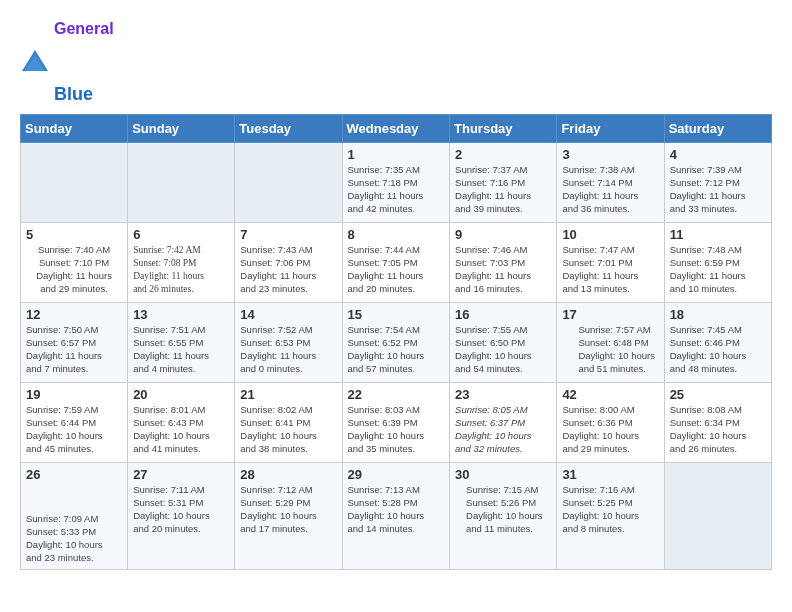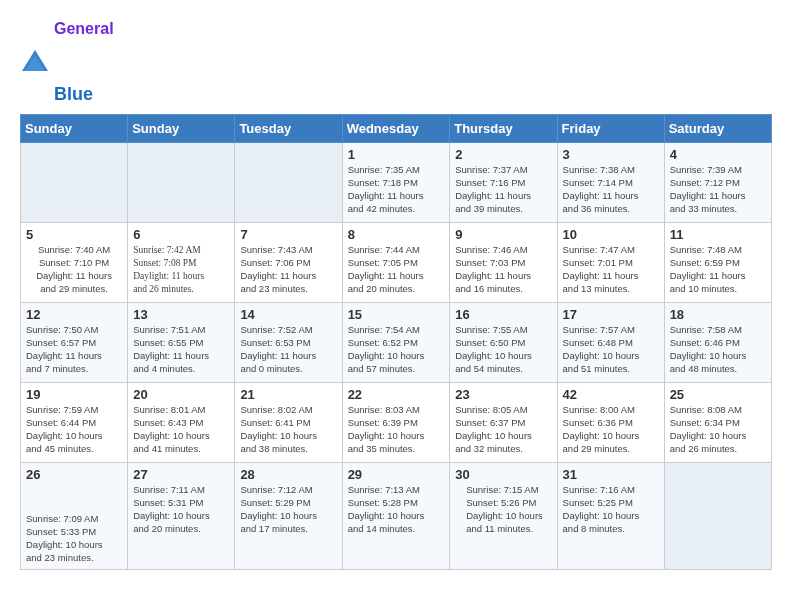--- a/index.html
+++ b/index.html
@@ -240,28 +240,28 @@
         </td>
         <td>
           <div class="day-number">16</div>
           <div class="day-info" style="white-space: pre-line;">Sunrise: 7:55 AM
 Sunset: 6:50 PM
 Daylight: 10 hours
 and 54 minutes.</div>
         </td>
         <td>
           <div class="day-number">17</div>
-          <div class="day-info" style="white-space: pre-line;">Sunrise: 7:57 AM
+          <div class="day-info" style="white-space: pre-line; margin-left: 16px;">Sunrise: 7:57 AM
 Sunset: 6:48 PM
 Daylight: 10 hours
 and 51 minutes.</div>
         </td>
         <td>
           <div class="day-number">18</div>
-          <div class="day-info" style="white-space: pre-line;">Sunrise: 7:58 AM
+          <div class="day-info" style="white-space: pre-line;">Sunrise: 7:45 AM
 Sunset: 6:46 PM
 Daylight: 10 hours
 and 48 minutes.</div>
         </td>
       </tr>
       <tr>
         <td>
           <div class="day-number">19</div>
           <div class="day-info" style="white-space: pre-line;">Sunrise: 7:59 AM
 Sunset: 6:44 PM
@@ -284,21 +284,21 @@
         </td>
         <td>
           <div class="day-number">22</div>
           <div class="day-info" style="white-space: pre-line;">Sunrise: 8:03 AM
 Sunset: 6:39 PM
 Daylight: 10 hours
 and 35 minutes.</div>
         </td>
         <td>
           <div class="day-number">23</div>
-          <div class="day-info" style="white-space: pre-line;">Sunrise: 8:05 AM
+          <div class="day-info" style="white-space: pre-line; font-style: italic;">Sunrise: 8:05 AM
 Sunset: 6:37 PM
 Daylight: 10 hours
 and 32 minutes.</div>
         </td>
         <td>
           <div class="day-number">42</div>
           <div class="day-info" style="white-space: pre-line;">Sunrise: 8:00 AM
 Sunset: 6:36 PM
 Daylight: 10 hours
 and 29 minutes.</div>

